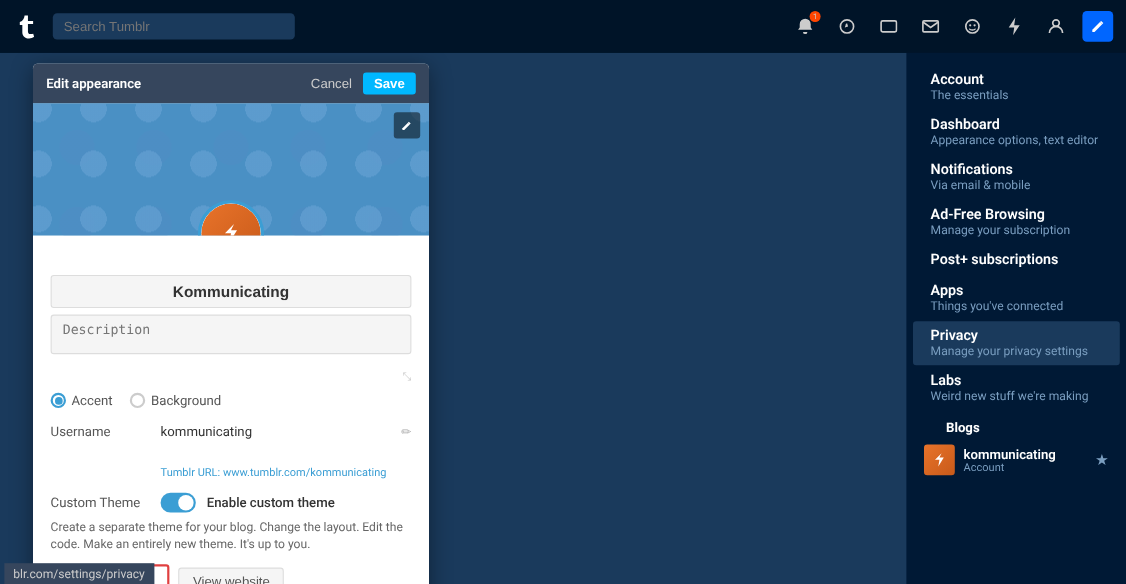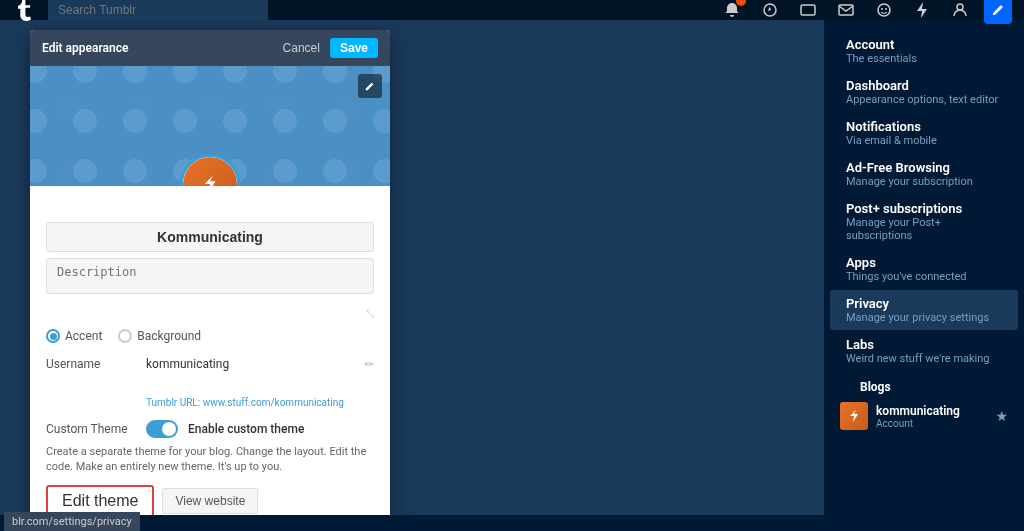--- a/index.html
+++ b/index.html
@@ -9,21 +9,21 @@
       color: #fff;
       width: 1024px;
       height: 531px;
       overflow: hidden;
       position: relative;
     }
 
     
     .topnav {
       background: #001428;
-      height: 20px;
+      height: 48px;
       display: flex;
       align-items: center;
       padding: 0 12px;
       gap: 8px;
       position: relative;
       z-index: 10;
     }
     .topnav-logo {
       width: 28px;
       height: 28px;
@@ -570,21 +570,21 @@
         </div>
 
         
         <div class="field-row">
           <span class="field-label">Username</span>
           <span class="field-value">kommunicating</span>
           <span class="field-edit-icon">✏</span>
         </div>
         <div class="field-url">
           <span>Tumblr URL:</span>
-          <a href="#" style="color:#3b9ed4; text-decoration:none; font-size:10px;">www.stuff.com/kommunicating</a>
+          <a href="#" style="color:#3b9ed4; text-decoration:none; font-size:10px;">www.tumblr.com/kommunicating</a>
         </div>
 
         
         <div class="custom-theme-row">
           <span class="field-label">Custom Theme</span>
           <div class="toggle-switch">
               <div class="toggle-knob"></div>
             </div>
           <span class="custom-theme-label">Enable custom theme</span>
         </div>
@@ -617,21 +617,20 @@
       <div class="sidebar-item">
         <span class="sidebar-item-label">Notifications</span>
         <span class="sidebar-item-sublabel">Via email &amp; mobile</span>
       </div>
       <div class="sidebar-item">
         <span class="sidebar-item-label">Ad-Free Browsing</span>
         <span class="sidebar-item-sublabel">Manage your subscription</span>
       </div>
       <div class="sidebar-item">
         <span class="sidebar-item-label">Post+ subscriptions</span>
-        <span class="sidebar-item-sublabel">Manage your Post+ subscriptions</span>
       </div>
       <div class="sidebar-item">
         <span class="sidebar-item-label">Apps</span>
         <span class="sidebar-item-sublabel">Things you've connected</span>
       </div>
       <div class="sidebar-item active">
         <span class="sidebar-item-label">Privacy</span>
         <span class="sidebar-item-sublabel">Manage your privacy settings</span>
       </div>
       <div class="sidebar-item">

